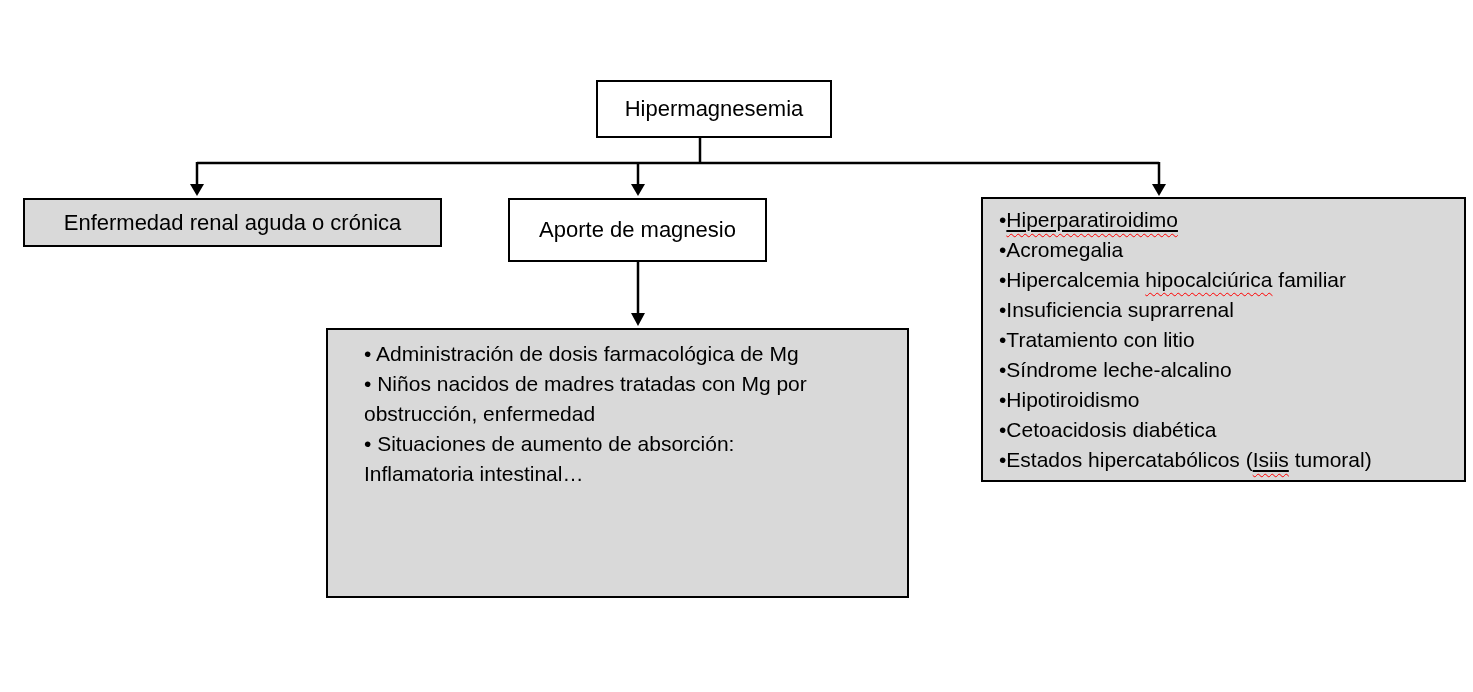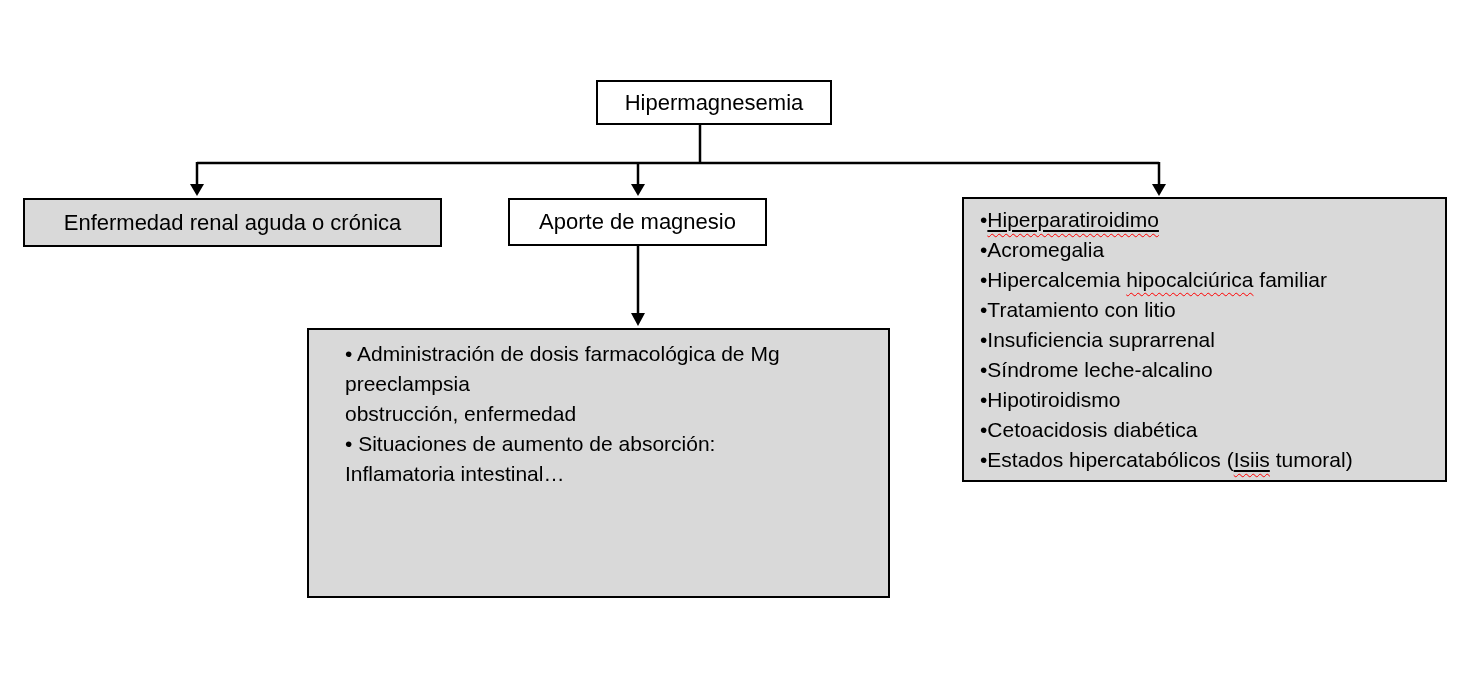--- a/index.html
+++ b/index.html
@@ -23,25 +23,26 @@
   .center-label {
     display: flex;
     align-items: center;
     justify-content: center;
     font-size: 22px;
     white-space: nowrap;
   }
   .list {
     font-size: 21px;
     line-height: 30px;
+    margin-left: 19px;
   }
   .list .tline { white-space: nowrap; }
-  #rootBox   { left: 596px; top: 80px;  width: 236px; height: 45px; }
+  #rootBox   { left: 596px; top: 80px;  width: 236px; height: 58px; }
   #leftBox   { left: 23px;  top: 198px; width: 419px; height: 49px; }
-  #midBox    { left: 508px; top: 198px; width: 259px; height: 48px; }
+  #midBox    { left: 508px; top: 198px; width: 259px; height: 64px; }
   #detailBox { left: 307px; top: 328px; width: 583px; height: 270px; padding: 9px 8px 0 36px; }
   #rightBox  { left: 962px; top: 197px; width: 485px; height: 285px; padding: 6px 8px 0 16px; }
   
   .u {
     text-decoration-line: underline;
     text-decoration-style: solid;
     text-decoration-color: #000000;
     text-decoration-thickness: 2px;
     text-underline-offset: 3px;
   }
@@ -100,31 +101,31 @@
   <div id="leftBox" class="box fill-gray center-label">
     <span>Enfermedad renal aguda o crónica</span>
   </div>
 
   <div id="midBox" class="box fill-white center-label">
     <span>Aporte de magnesio</span>
   </div>
 
   <div id="detailBox" class="box fill-gray list">
       <div class="tline"><span>• Administración de dosis farmacológica de Mg</span></div>
-      <div class="tline"><span>preeclampsia</span></div>
+      <div class="tline"><span>• Niños nacidos de madres tratadas con Mg por</span></div>
       <div class="tline"><span>obstrucción, enfermedad</span></div>
       <div class="tline"><span>• Situaciones de aumento de absorción:</span></div>
       <div class="tline"><span>Inflamatoria intestinal…</span></div>
     </div>
 
   <div id="rightBox" class="box fill-gray list">
       <div class="tline"><span>•</span><span class="u"><span class="w">Hiperparatiroidimo</span></span></div>
       <div class="tline"><span>•Acromegalia</span></div>
       <div class="tline"><span>•Hipercalcemia </span><span class="w">hipocalciúrica</span><span> familiar</span></div>
+      <div class="tline"><span>•Insuficiencia suprarrenal</span></div>
       <div class="tline"><span>•Tratamiento con litio</span></div>
-      <div class="tline"><span>•Insuficiencia suprarrenal</span></div>
       <div class="tline"><span>•Síndrome leche-alcalino</span></div>
       <div class="tline"><span>•Hipotiroidismo</span></div>
       <div class="tline"><span>•Cetoacidosis diabética</span></div>
       <div class="tline"><span>•Estados hipercatabólicos (</span><span class="u"><span class="w">Isiis</span></span><span> tumoral)</span></div>
     </div>
 
 </div>
 
 </body></html>

